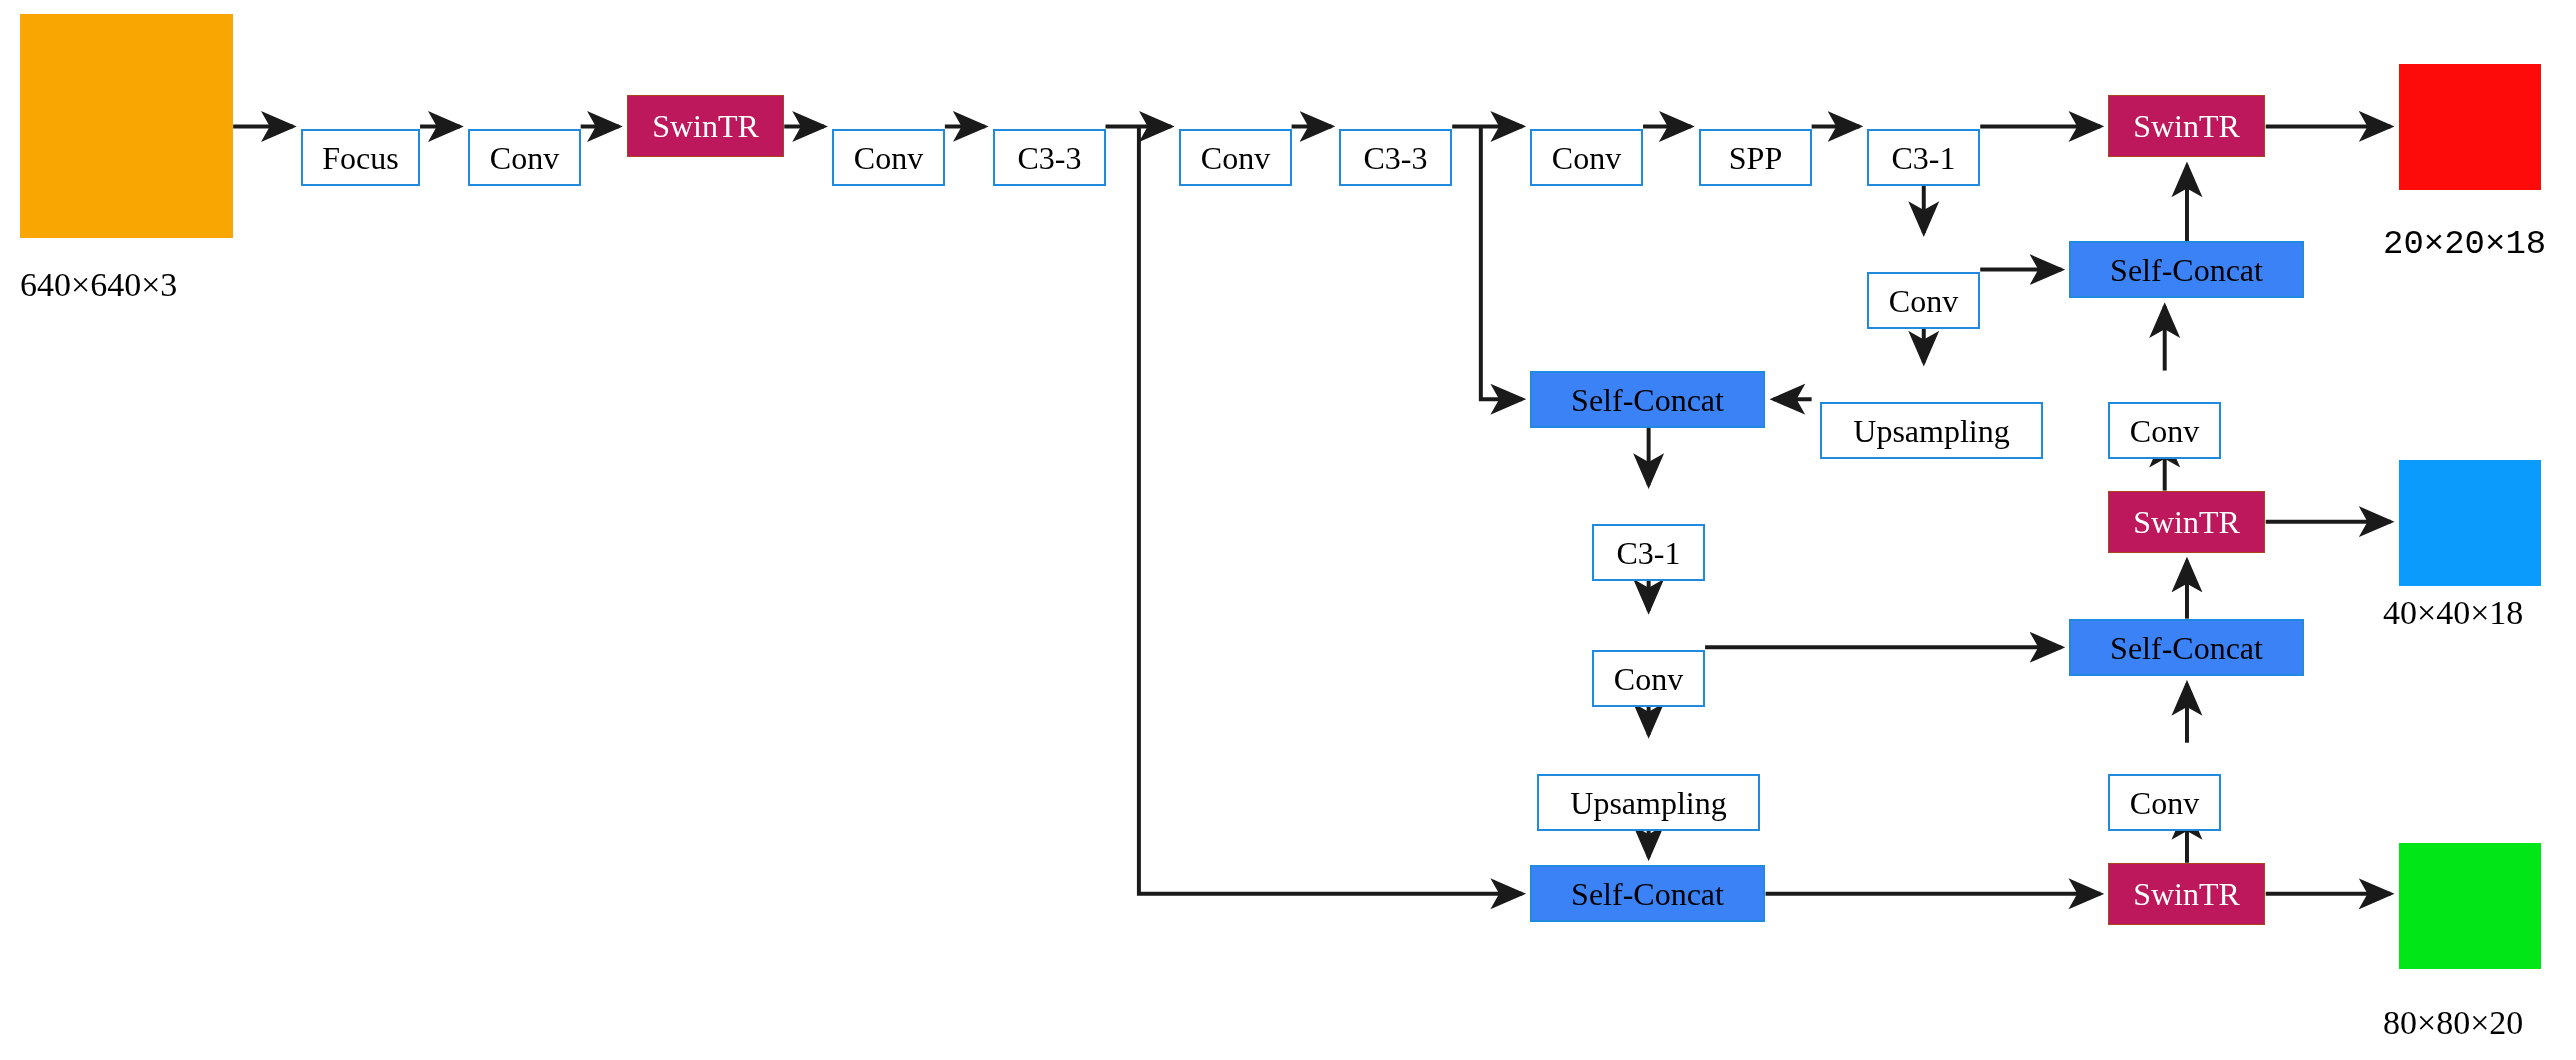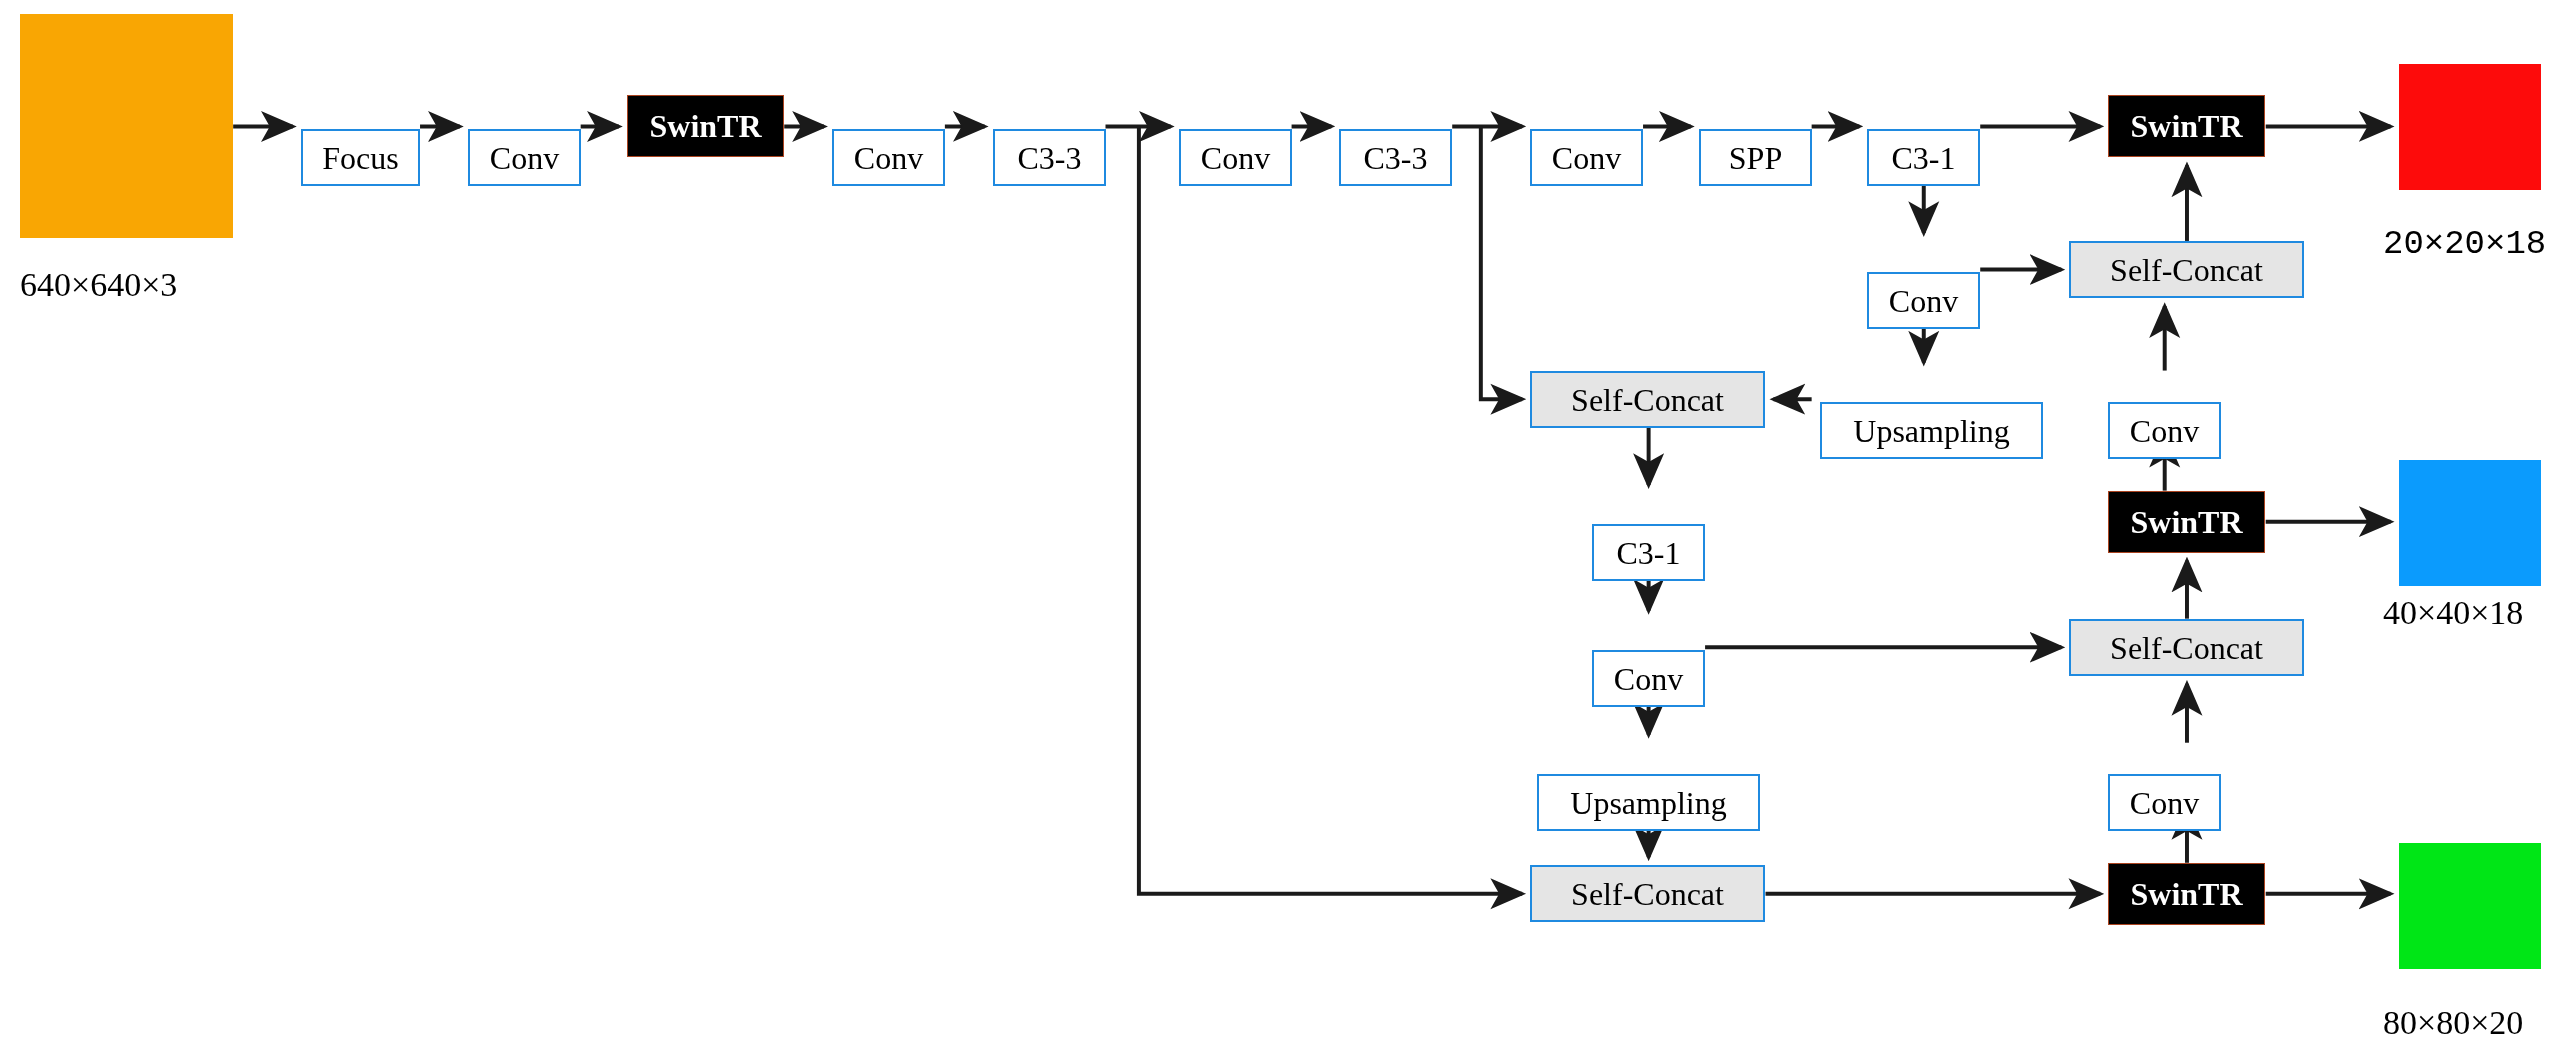--- a/index.html
+++ b/index.html
@@ -35,28 +35,27 @@
     line-height: 1;
   }
   .node-blue {
     background: #ffffff;
     border: 2.4px solid #1f8ae0;
     color: #000000;
     font-size: 32px;
     margin-top: 31px;
   }
   .node-swin {
-    background: #000000;
+    background: #be185d;
     border: 1.6px solid #ab4420;
     color: #ffffff;
     font-size: 32px;
-    font-weight: bold;
   }
   .node-concat {
-    background: #e5e5e5;
+    background: #3b82f6;
     border: 2.4px solid #1f8ae0;
     color: #000000;
     font-size: 32px;
   }
   .tensor {
     position: absolute;
     box-sizing: border-box;
   }
   .tensor-label {
     position: absolute;

